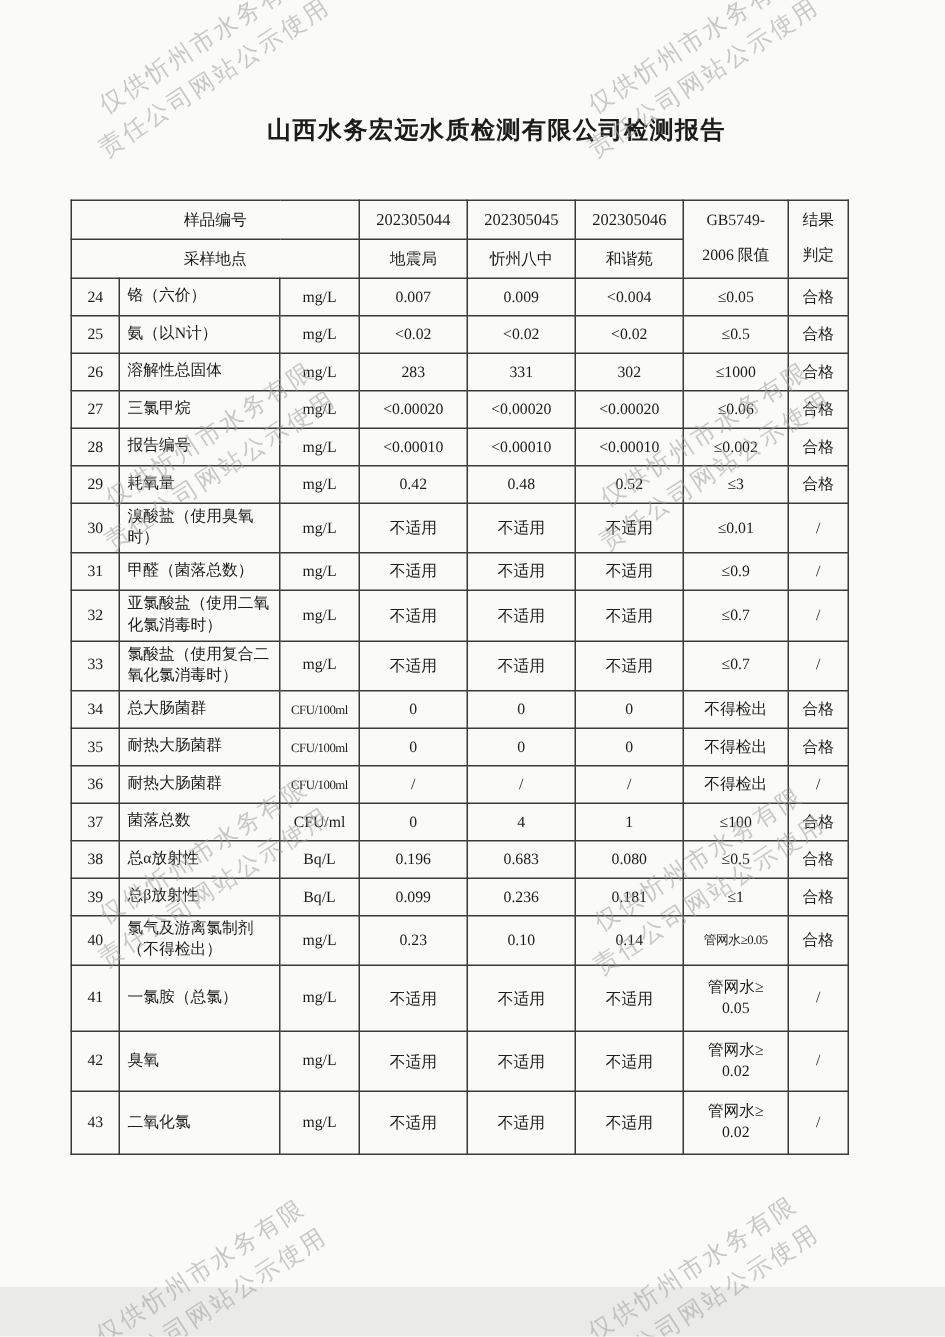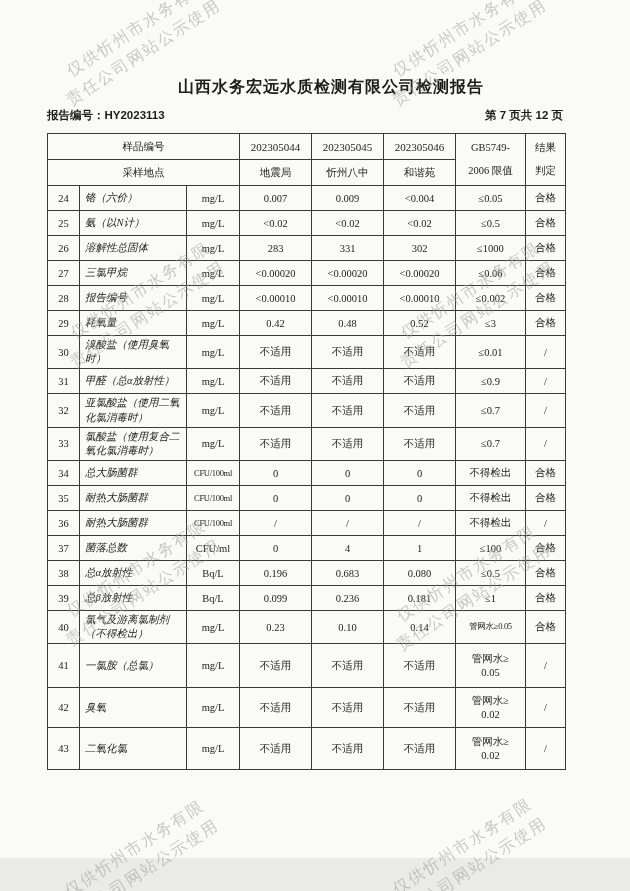--- a/index.html
+++ b/index.html
@@ -75,21 +75,21 @@
     text-align:center;vertical-align:middle;
     font-size:10.5px;font-weight:normal;
     padding:2px 1px;
     color:#1c1c1c;
     overflow:hidden;
   }
   thead tr{height:26px;}
   thead .sample-id{font-size:11px;margin-top:32px;}
   thead .hdr-2line div{line-height:2.1;}
   tbody tr{height:25px;}
-  tbody td.name{text-align:left;padding-left:5px;line-height:1.35;font-style:italic;}
+  tbody td.name{text-align:left;padding-left:5px;line-height:1.35;}
   tbody td.small{font-size:8.5px;letter-spacing:-0.3px;}
   tbody td.limit.two{white-space:pre-line;line-height:1.35;}
   tbody td.limit.small{font-size:8.5px;letter-spacing:-0.3px;}
   tbody tr:nth-last-child(3){height:44px;}
   tbody tr:nth-last-child(2){height:40px;}
   tbody tr:nth-last-child(1){height:42px;}
 </style>
 </head>
 <body>
 
@@ -98,24 +98,20 @@
   <div class="wm wm1"><span class="l1">仅供忻州市水务有限</span><span class="l2">责任公司网站公示使用</span></div>
   <div class="wm wm2"><span class="l1">仅供忻州市水务有限</span><span class="l2">责任公司网站公示使用</span></div>
   <div class="wm wm3"><span class="l1">仅供忻州市水务有限</span><span class="l2">责任公司网站公示使用</span></div>
   <div class="wm wm4"><span class="l1">仅供忻州市水务有限</span><span class="l2">责任公司网站公示使用</span></div>
   <div class="wm wm5"><span class="l1">仅供忻州市水务有限</span><span class="l2">责任公司网站公示使用</span></div>
   <div class="wm wm6"><span class="l1">仅供忻州市水务有限</span><span class="l2">责任公司网站公示使用</span></div>
   <div class="wm wm7"><span class="l1">仅供忻州市水务有限</span><span class="l2">责任公司网站公示使用</span></div>
   <div class="wm wm8"><span class="l1">仅供忻州市水务有限</span><span class="l2">责任公司网站公示使用</span></div>
 
   <div class="title">山西水务宏远水质检测有限公司检测报告</div>
-  <div class="meta">
-    <span>报告编号：HY2023113</span>
-    <span>第 7 页共 12 页</span>
-  </div>
 
   <div class="table-wrap">
     <table>
       <colgroup>
         <col class="c-no">
           <col class="c-name">
           <col class="c-unit">
         <col class="c-v">
           <col class="c-v">
           <col class="c-v">
@@ -210,21 +206,21 @@
             <td class="name">溴酸盐（使用臭氧时）</td>
             <td>mg/L</td>
             <td>不适用</td>
             <td>不适用</td>
             <td>不适用</td>
             <td class="limit">≤0.01</td>
             <td>/</td>
           </tr>
           <tr>
             <td>31</td>
-            <td class="name">甲醛（总α放射性）</td>
+            <td class="name">甲醛（菌落总数）</td>
             <td>mg/L</td>
             <td>不适用</td>
             <td>不适用</td>
             <td>不适用</td>
             <td class="limit">≤0.9</td>
             <td>/</td>
           </tr>
           <tr>
             <td>32</td>
             <td class="name">亚氯酸盐（使用二氧化氯消毒时）</td>

